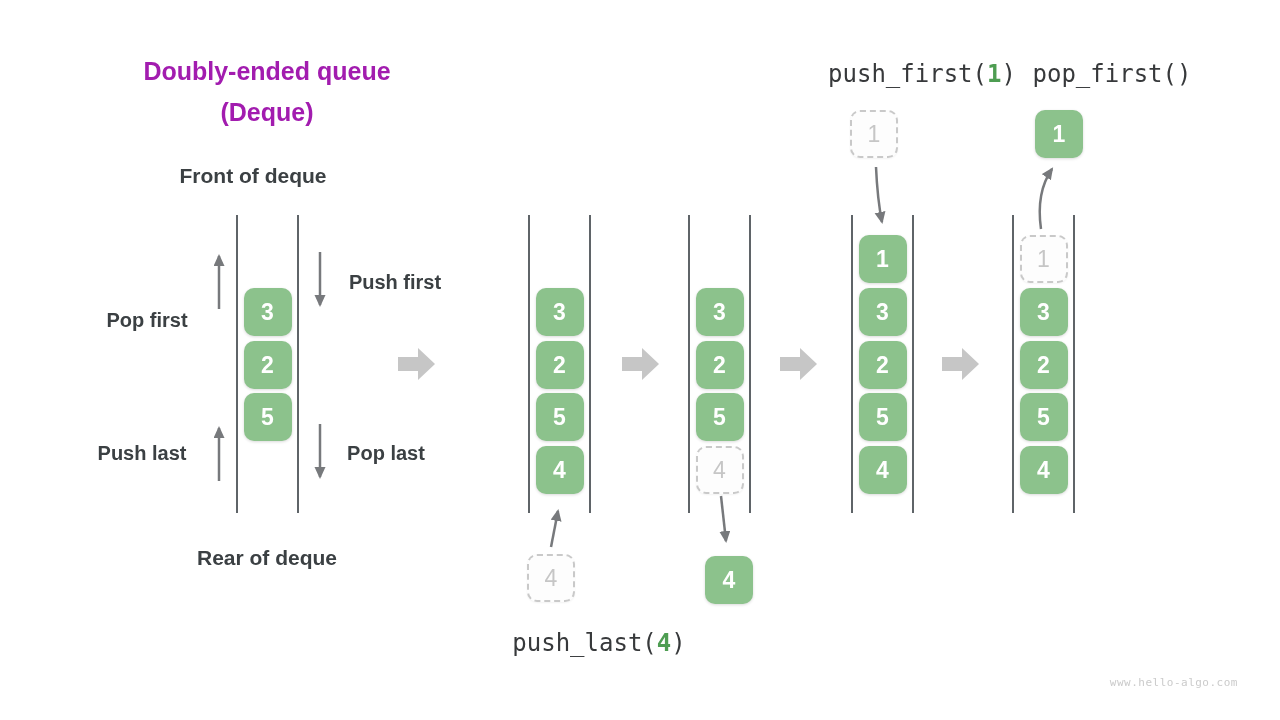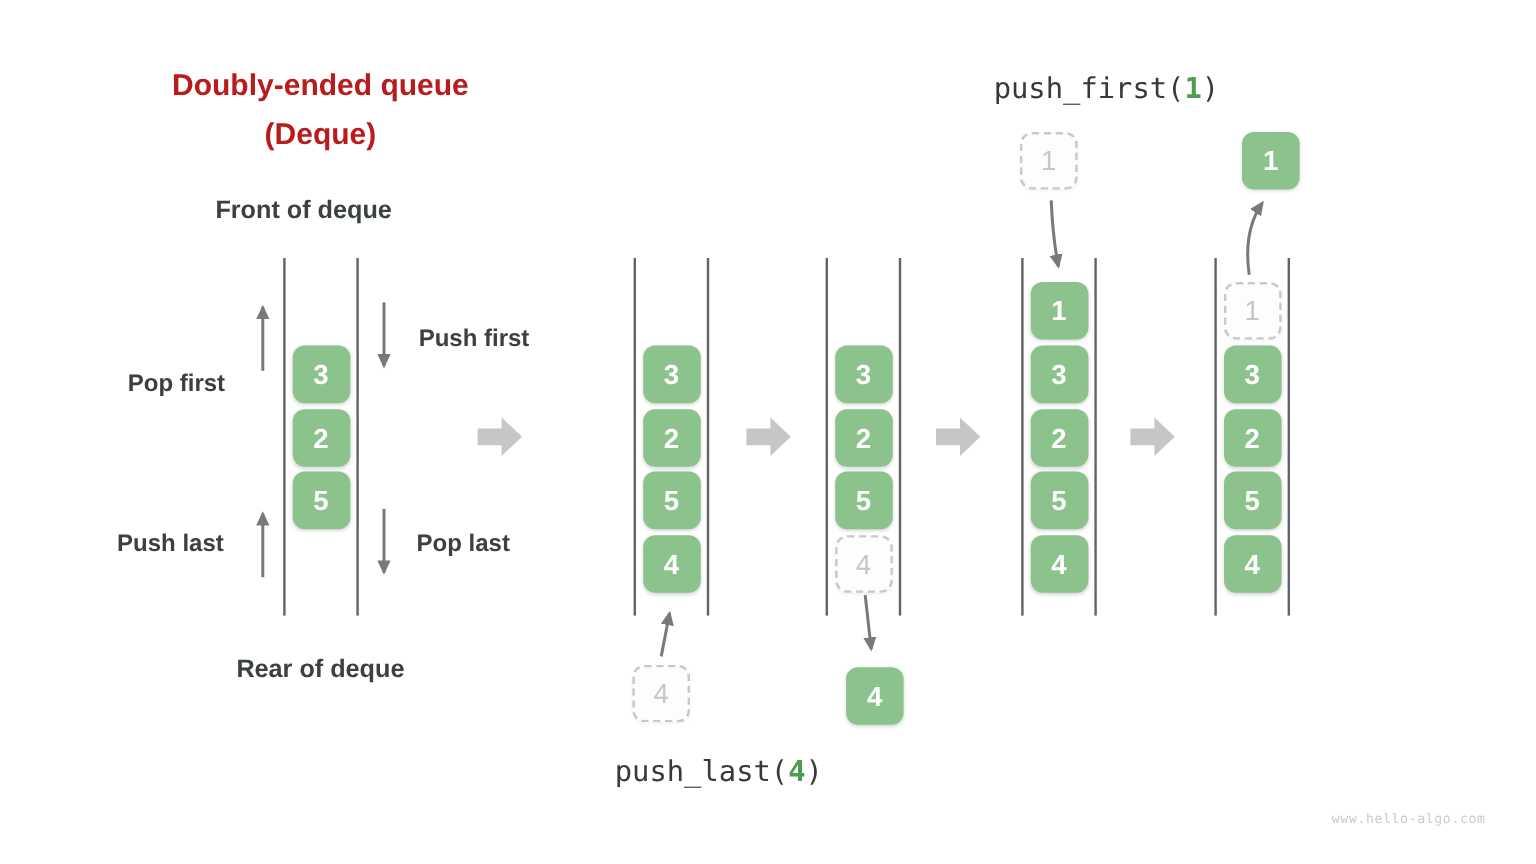--- a/index.html
+++ b/index.html
@@ -4,21 +4,21 @@
 <style>
   html,body { margin:0; padding:0; background:#ffffff; }
   .canvas {
     position:relative; width:1280px; height:720px; background:#ffffff;
     font-family:"Liberation Sans", sans-serif; overflow:hidden;
   }
   .overlay { position:absolute; left:0; top:0; width:1280px; height:720px; pointer-events:none; }
 
   .title {
     position:absolute; left:267px; top:51px; transform:translateX(-50%);
-    font-size:25px; font-weight:700; color:#b91c1c; line-height:41px;
+    font-size:25px; font-weight:700; color:#a21caf; line-height:41px;
     text-align:center; white-space:nowrap;
   }
   .h-label {
     position:absolute; transform:translateX(-50%);
     font-size:21px; font-weight:700; color:#3b4043; white-space:nowrap;
   }
   .op-label {
     position:absolute; transform:translateX(-50%);
     font-size:20px; font-weight:700; color:#3b4043; white-space:nowrap;
   }
@@ -128,16 +128,17 @@
   <div class="queue" style="left:1012px;">
     <div class="cell ghost slot0">1</div>
     <div class="cell green slot1">3</div>
     <div class="cell green slot2">2</div>
     <div class="cell green slot3">5</div>
     <div class="cell green slot4">4</div>
   </div>
   <div class="cell green floating" style="left:1035px; top:110px;">1</div>
 
   <div class="code" style="left:922px; top:60px;"><span>push_first(</span><span class="arg">1</span><span>)</span></div>
+  <div class="code" style="left:1112px; top:60px;">pop_first()</div>
   <div class="code" style="left:599px; top:629px;"><span>push_last(</span><span class="arg">4</span><span>)</span></div>
 
   <div class="wm">www.hello-algo.com</div>
 </div>
 
 </body></html>

